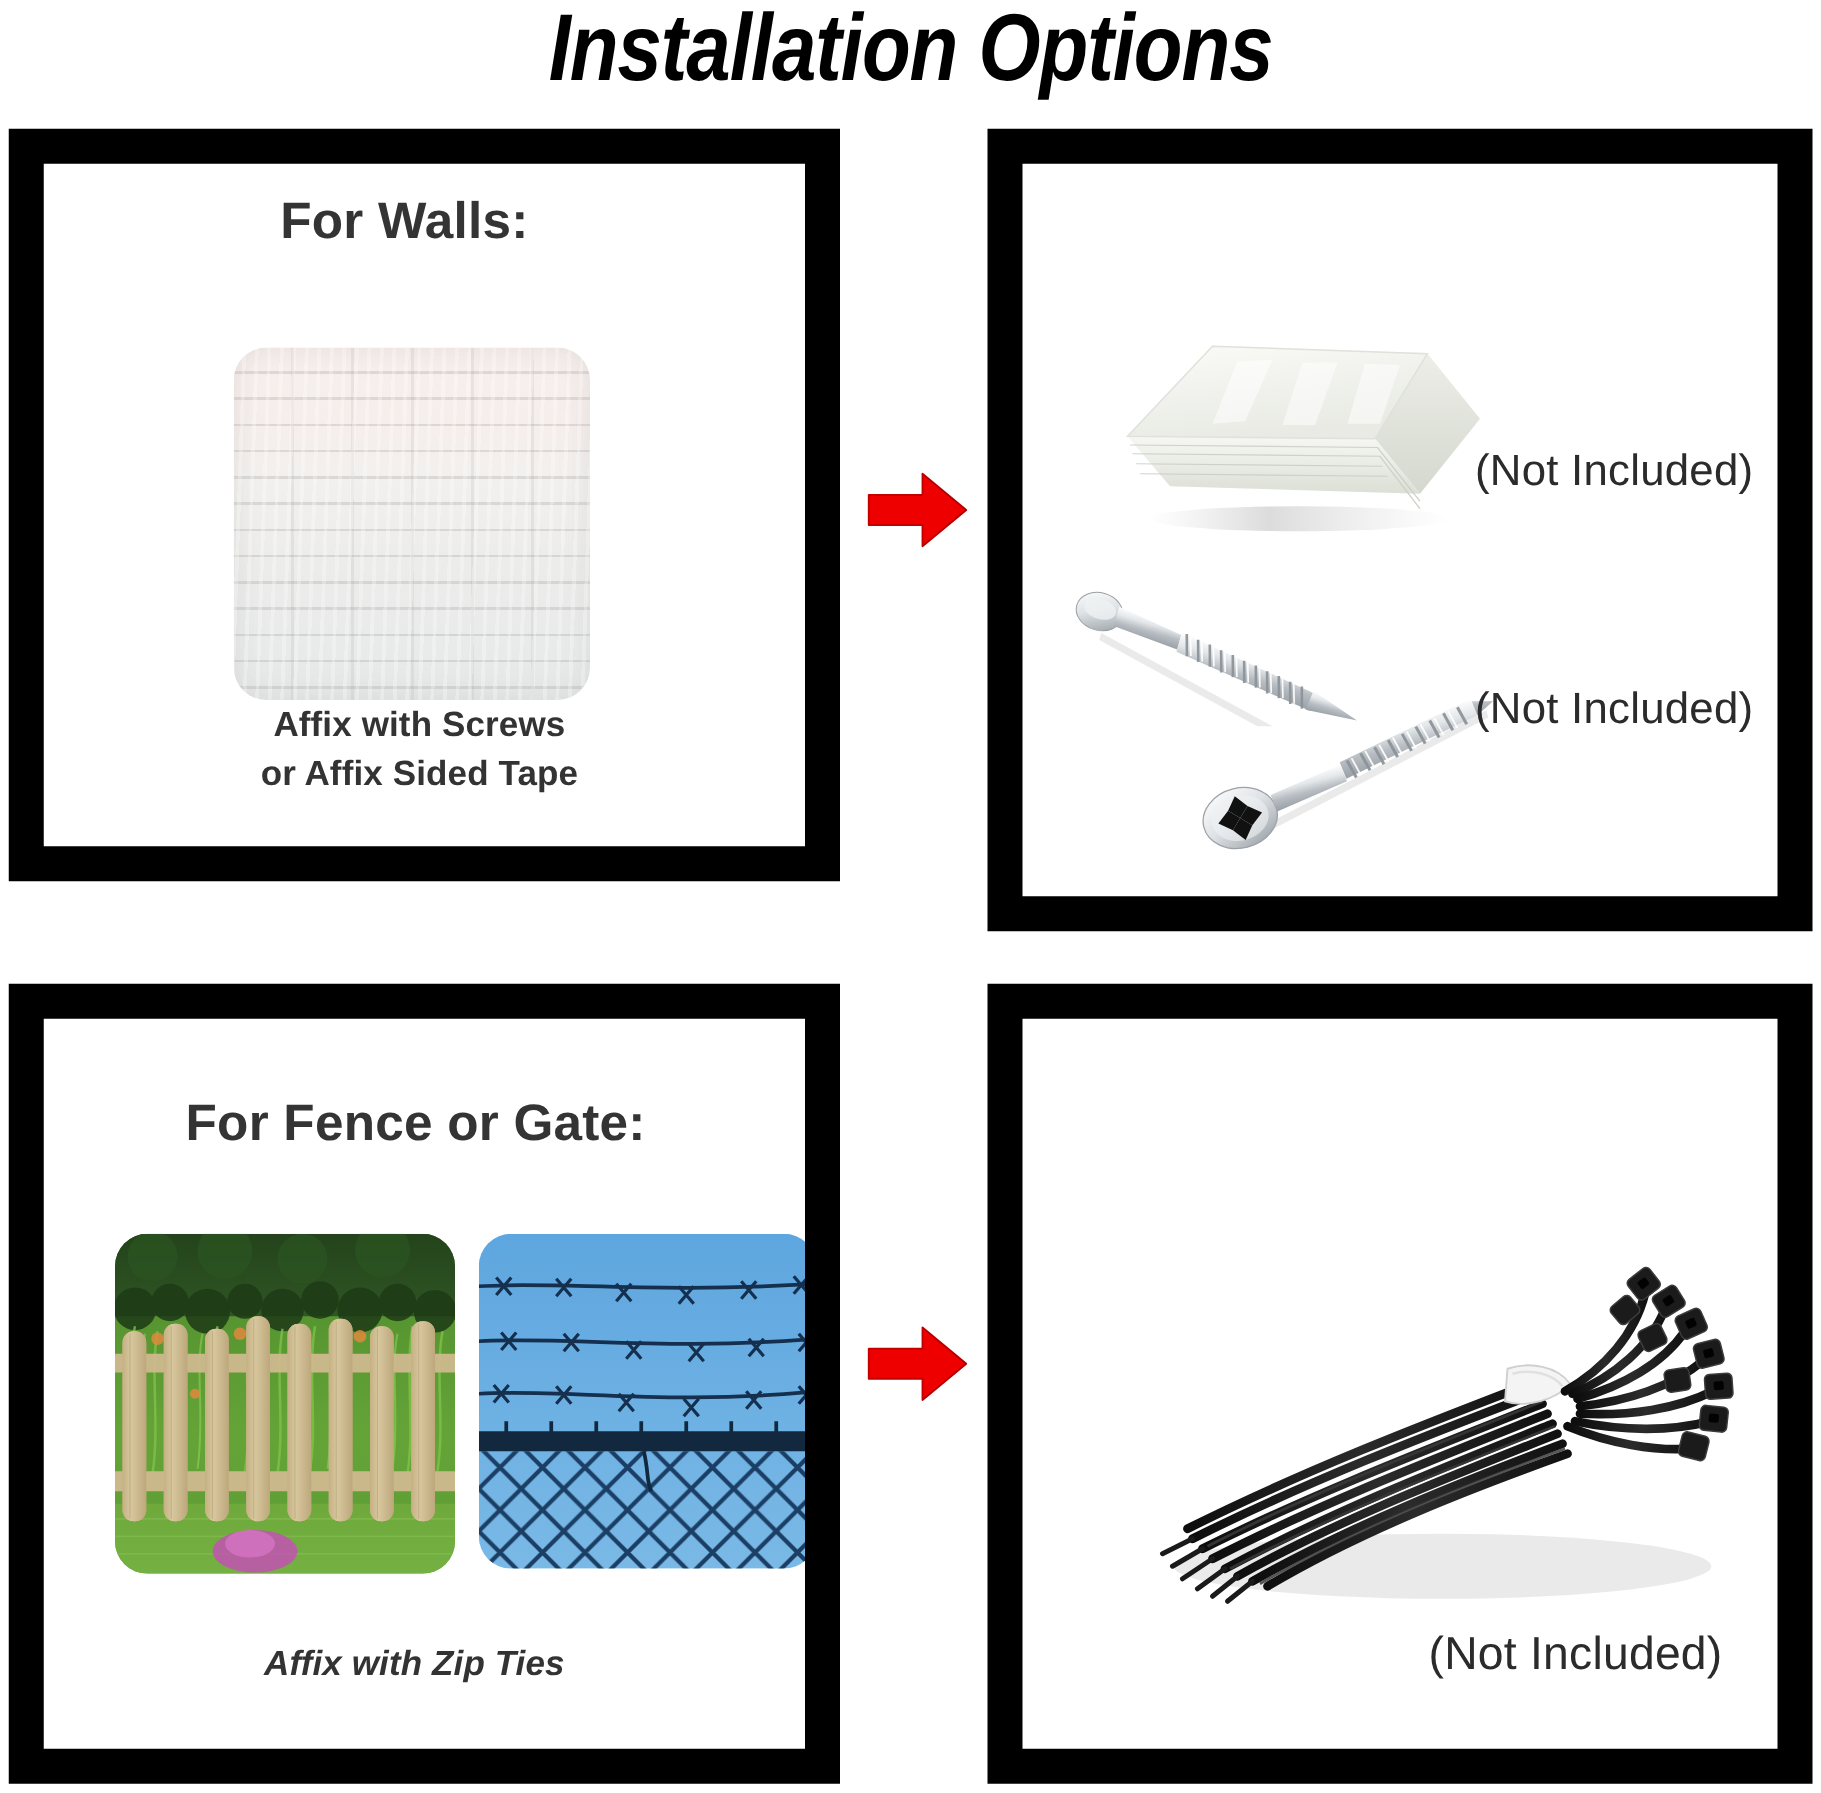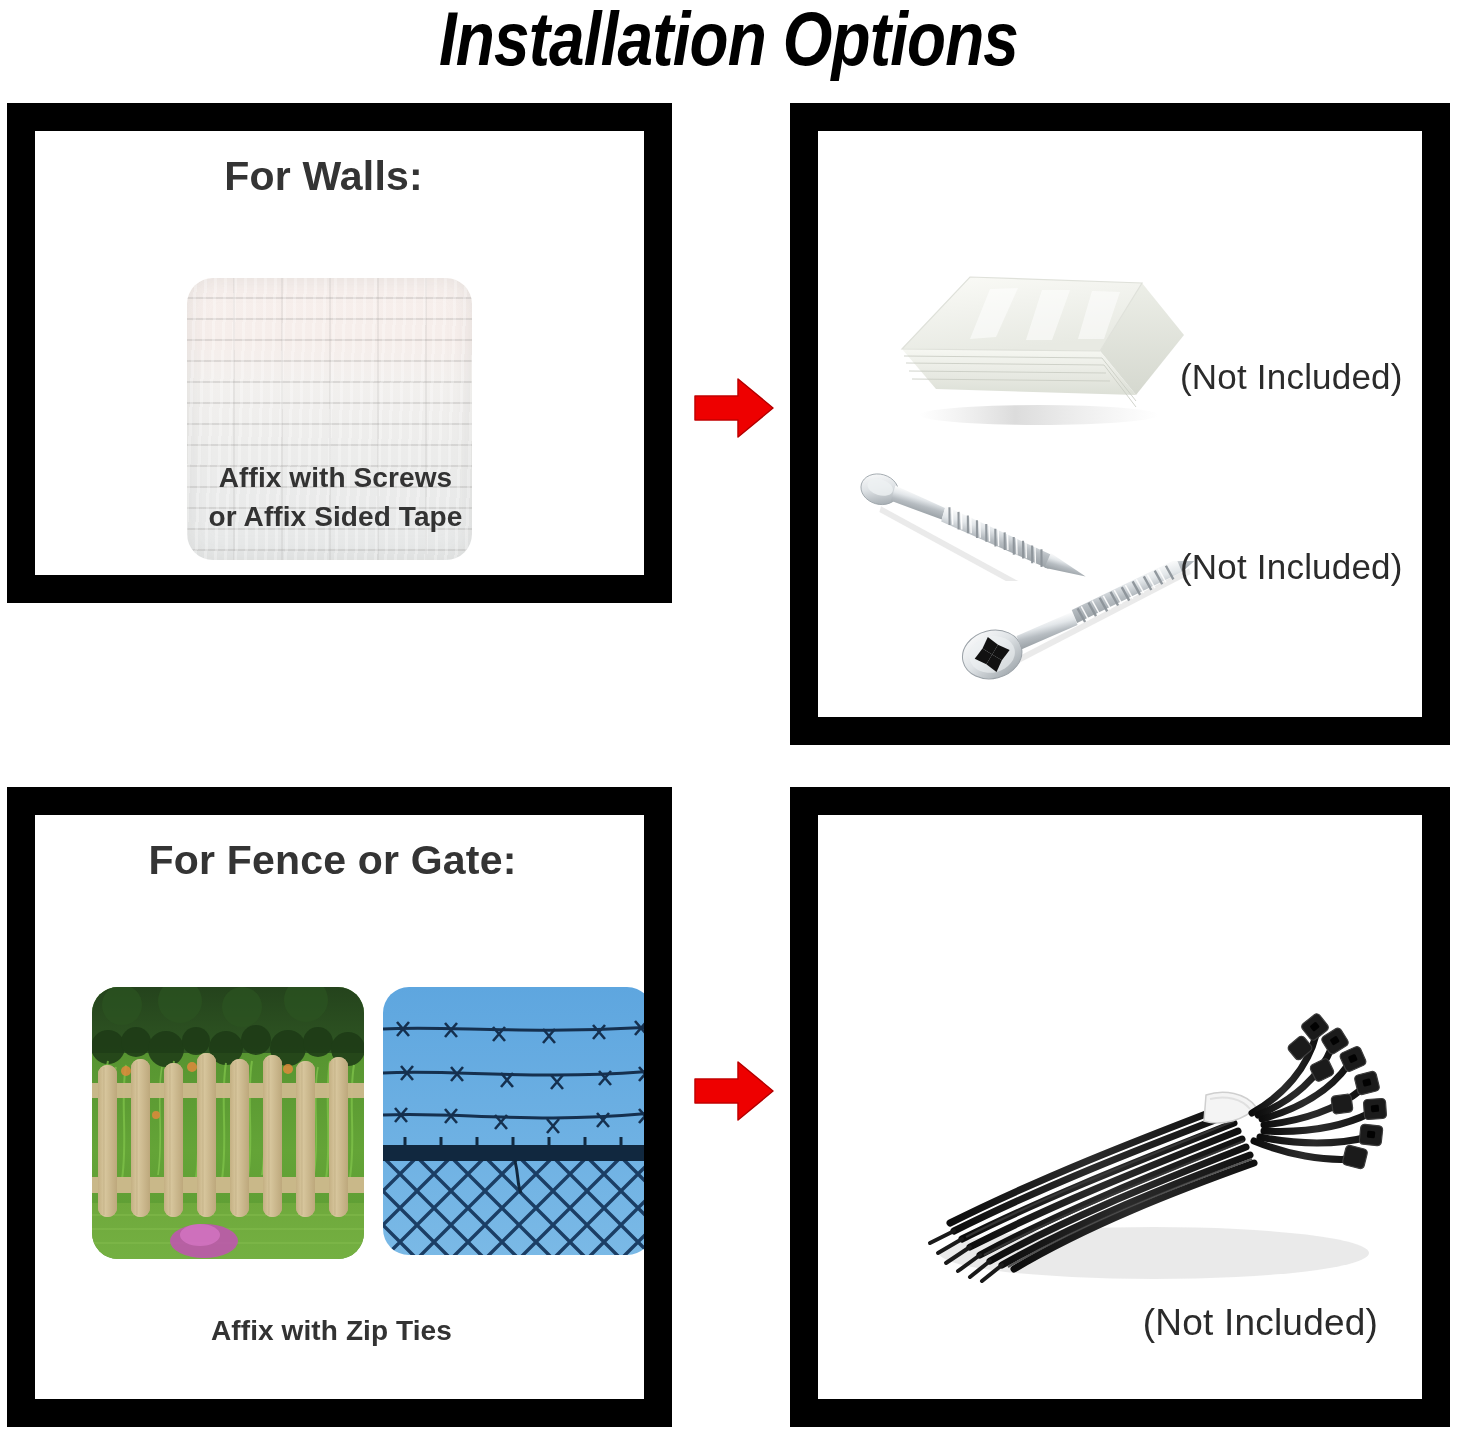--- a/index.html
+++ b/index.html
@@ -35,49 +35,49 @@
     position:absolute;
     background:#000000;
     box-sizing:border-box;
   }
   .panel-inner{
     position:absolute;
     inset:28px;
     background:#ffffff;
     overflow:hidden;
   }
-  #panel-walls   {left:7px;   top:103px; width:665px; height:500px;}
+  #panel-walls   {left:7px;   top:103px; width:665px; height:602px;}
   #panel-wall-hw {left:790px; top:103px; width:660px; height:642px;}
   #panel-fence   {left:7px;   top:787px; width:665px; height:640px;}
   #panel-ties    {left:790px; top:787px; width:660px; height:640px;}
 
   .panel-heading{
     position:absolute;
     top:22px;left:0;width:100%;
     text-align:center;
     font-weight:bold;
     font-size:41px;
     color:#343434;
     letter-spacing:0.2px;
   }
   #panel-walls .panel-heading{text-indent:-32px;}
-  #panel-fence .panel-heading{text-indent:-14px;}
+  #panel-fence .panel-heading{text-indent:-14px;margin-top:38px;}
 
   .panel-caption{
     position:absolute;
     left:0;width:100%;
     text-align:center;
     font-weight:bold;
     font-size:28px;
     color:#333333;
     line-height:1.42;
     letter-spacing:0.1px;
   }
   #panel-walls .panel-caption{bottom:38px;text-indent:-8px;}
-  #panel-fence .panel-caption{bottom:48px;text-indent:-16px;}
+  #panel-fence .panel-caption{bottom:48px;text-indent:-16px;font-style:italic;}
 
   .note-label{
     position:absolute;
     font-weight:normal;
     font-size:35px;
     color:#2b2b2b;
     white-space:nowrap;
     letter-spacing:0.2px;
   }
 

